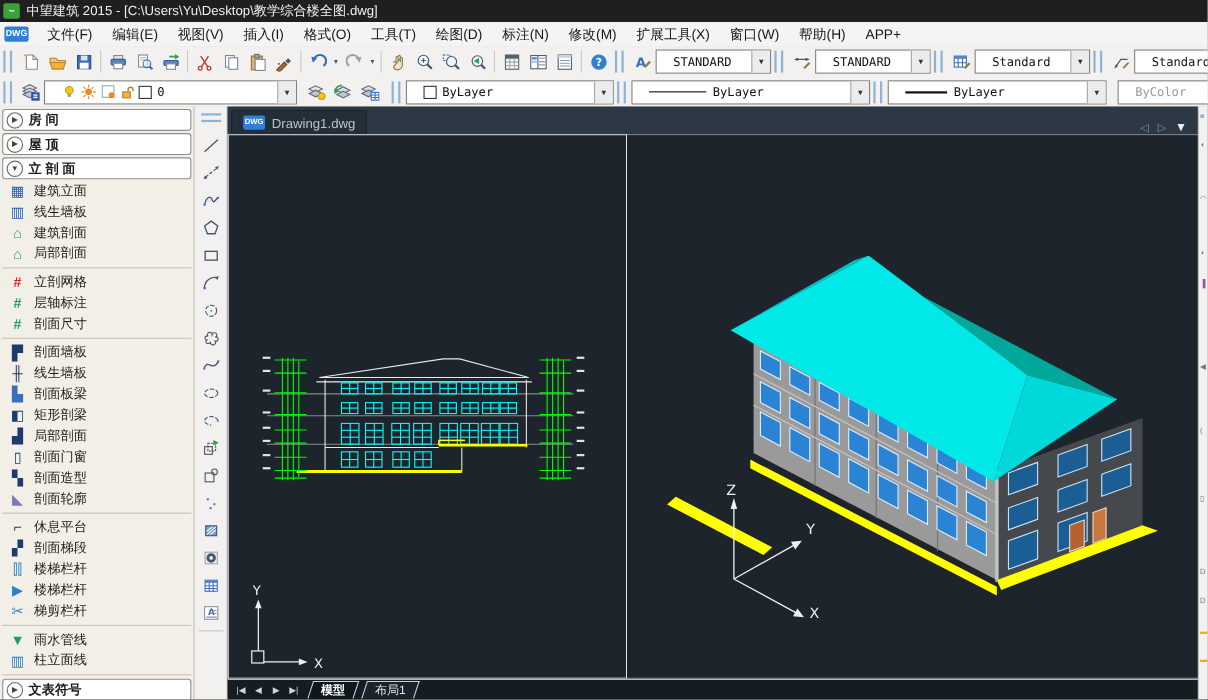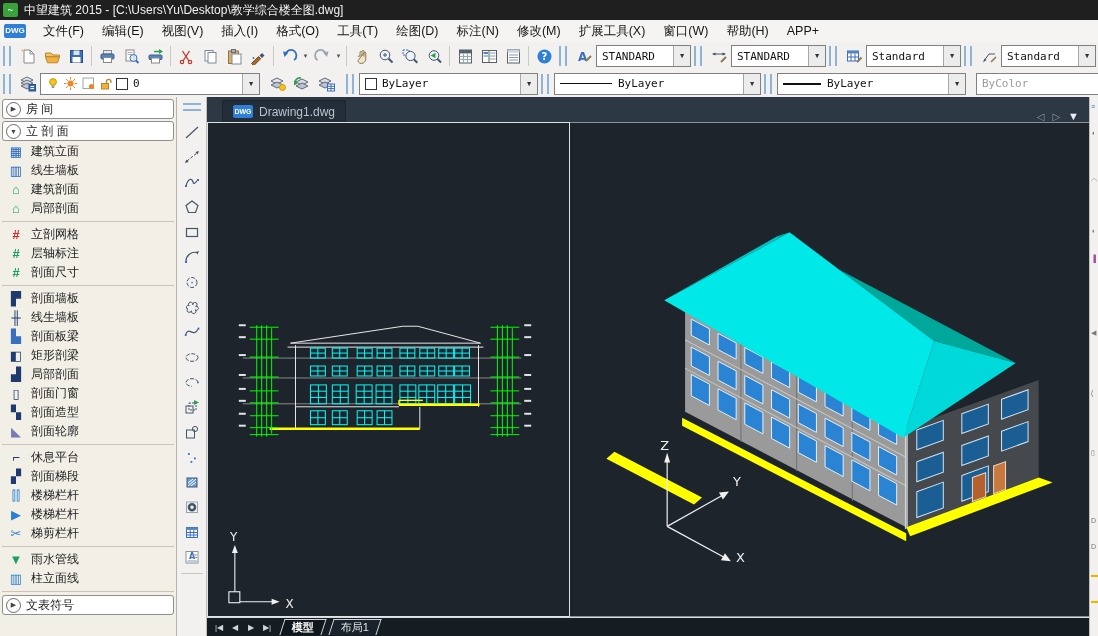--- a/index.html
+++ b/index.html
@@ -18,49 +18,49 @@
   .menuitem{padding:0 9px;white-space:nowrap;}
   
   .tbrow{position:absolute;left:0;width:100%;background:#f2f1ef;display:flex;align-items:center;}
   #tb1{top:42px;height:28px;border-bottom:1px solid #e2e0dc;}
   #tb2{top:70px;height:27px;border-bottom:1px solid #d8d6d2;}
   .grip{width:4px;height:20px;border-left:2px solid #8db3d6;border-right:2px solid #8db3d6;margin:0 5px 0 3px;flex:none;}
   .tsep{width:1px;height:20px;background:#cac8c4;margin:0 3px;flex:none;}
   .tbi{width:24px;height:22px;display:flex;align-items:center;justify-content:center;flex:none;}
   .caret{font-size:7px;color:#555;width:9px;text-align:center;flex:none;}
   .combo{display:inline-flex;align-items:center;height:20px;background:#fff;border:1px solid #808080;
-         font-family:"DejaVu Sans Mono",monospace;font-size:11px;color:#111;padding-left:5px;flex:none;}
+         font-family:"DejaVu Sans Mono",monospace;font-size:11px;color:#111;padding-left:15px;flex:none;}
   .combo .dd{margin-left:auto;width:16px;align-self:stretch;background:#ececec;border-left:1px solid #a8a8a8;
              display:flex;align-items:center;justify-content:center;font-size:7px;color:#333;}
   .combo.disabled{color:#9a9a9a;}
   .ltline{width:52px;height:0;border-top:1px solid #111;margin-right:6px;flex:none;}
   .lwline{width:38px;height:0;border-top:2px solid #111;margin-right:6px;flex:none;}
   .cbox{width:10px;height:10px;border:1px solid #333;background:#fff;margin-right:5px;flex:none;}
   
   #main{position:absolute;top:97px;left:0;width:1098px;height:539px;display:flex;}
   
   #sidebar{width:176px;height:100%;background:#f2efe7;border-right:1px solid #b8b4a8;overflow:hidden;flex:none;font-size:12px;color:#1c1c1c;}
   .sgroup{height:18px;margin:2px 2px 1px 2px;background:#fff;border:1px solid #8f8f8f;border-radius:3px;
-          display:flex;align-items:center;padding-left:3px;}
+          display:flex;align-items:center;padding-left:3px;font-weight:bold;}
   .gicon{width:13px;height:13px;border:1px solid #6a6a6a;border-radius:50%;font-size:7px;color:#444;
          display:flex;align-items:center;justify-content:center;margin-right:5px;flex:none;background:#fdfdfd;}
   .sitem{height:19px;display:flex;align-items:center;padding-left:7px;}
   .si{width:18px;text-align:center;font-size:13px;margin-right:6px;flex:none;line-height:1;}
   .ssep{height:1px;background:#c8c4b6;margin:3px 2px;}
   
   #drawbar{width:29px;height:100%;background:#f2f1ef;border-right:1px solid #c2c0bc;flex:none;
            display:flex;flex-direction:column;align-items:center;}
   .vgrip{width:18px;height:4px;border-top:2px solid #8db3d6;border-bottom:2px solid #8db3d6;margin:6px 0 8px 0;flex:none;}
   .dbi{width:25px;height:25px;display:flex;align-items:center;justify-content:center;flex:none;}
   .dbsep{width:22px;height:1px;background:#c8c6c2;margin-top:4px;}
   
   #canvas{flex:1;height:100%;position:relative;background:#1d242b;min-width:0;}
   #doctabs{position:absolute;top:0;left:0;width:100%;height:25px;background:#2c3844;display:flex;align-items:flex-end;}
   .dtab{height:21px;display:flex;align-items:center;padding:0 10px;font-size:12px;color:#b8c4cc;background:#232e38;
-        border:1px solid #1a232b;border-bottom:none;border-radius:3px 3px 0 0;margin-left:15px;}
+        border:1px solid #1a232b;border-bottom:none;border-radius:3px 3px 0 0;margin-left:3px;}
   .dtab.active{background:#5a6b7a;color:#fff;font-weight:bold;}
   .dwgtab{width:20px;height:13px;background:#2f7fd6;border-radius:2px;color:#fff;font-size:7px;font-weight:bold;
           text-align:center;line-height:13px;margin-right:6px;flex:none;}
   #tabarrows{margin-left:auto;display:flex;align-items:center;gap:8px;padding-right:10px;color:#8a98a4;font-size:10px;}
   #tabarrows .dn{color:#e8eef2;font-size:11px;}
   #vpwrap{position:absolute;top:25px;left:0;width:100%;height:495px;}
   #vp2d{position:absolute;top:0;left:0;width:363px;height:495px;border:1px solid #dfe3e6;box-sizing:border-box;}
   #vp3d{position:absolute;top:0;left:363px;width:522px;height:495px;border:1px solid #8a9096;border-left:none;box-sizing:border-box;}
   #layoutbar{position:absolute;bottom:0;left:0;width:100%;height:18px;background:#151c22;border-top:1px solid #d8dcde;
              display:flex;align-items:center;color:#dfe6ea;font-size:11px;}
@@ -401,20 +401,24 @@
 
     </div>
   </div>
 
   <div id="main">
 
     <div id="sidebar">
       <div class="sgroup">
         <span class="gicon">▶</span>
         <span>房  间</span>
+      </div>
+      <div class="sgroup">
+        <span class="gicon">▶</span>
+        <span>屋  顶</span>
       </div>
       <div class="sgroup">
         <span class="gicon">▼</span>
         <span>立 剖 面</span>
       </div>
 
       <div class="sitem">
           <span class="si" style="color:#1d5fc4">▦</span>
           <span>建筑立面</span>
         </div>

